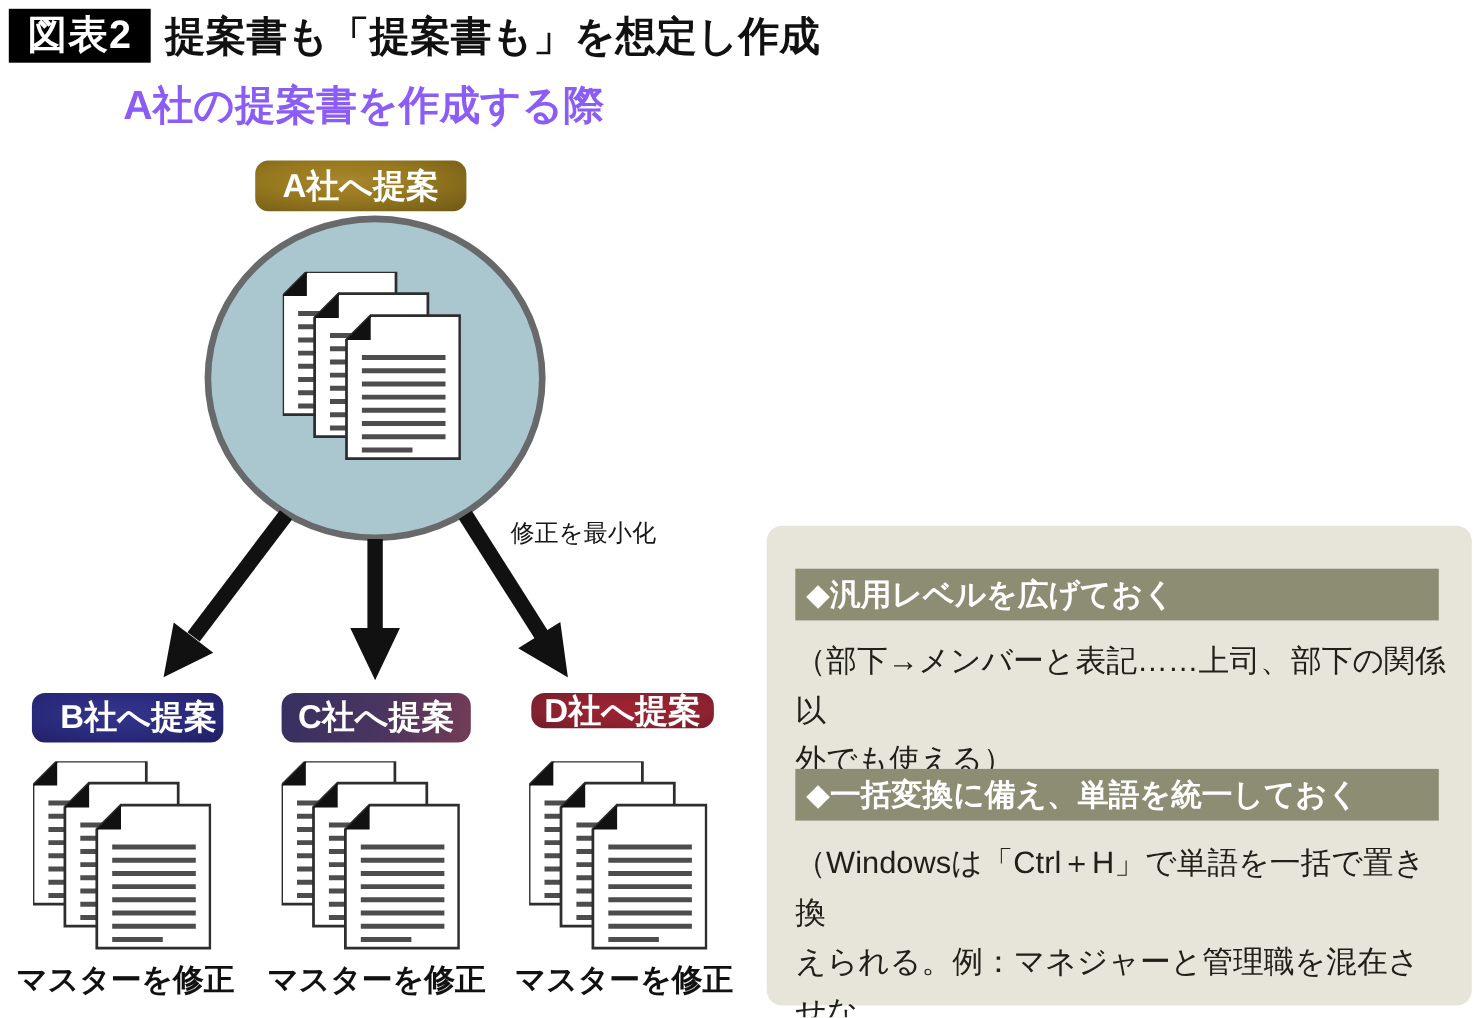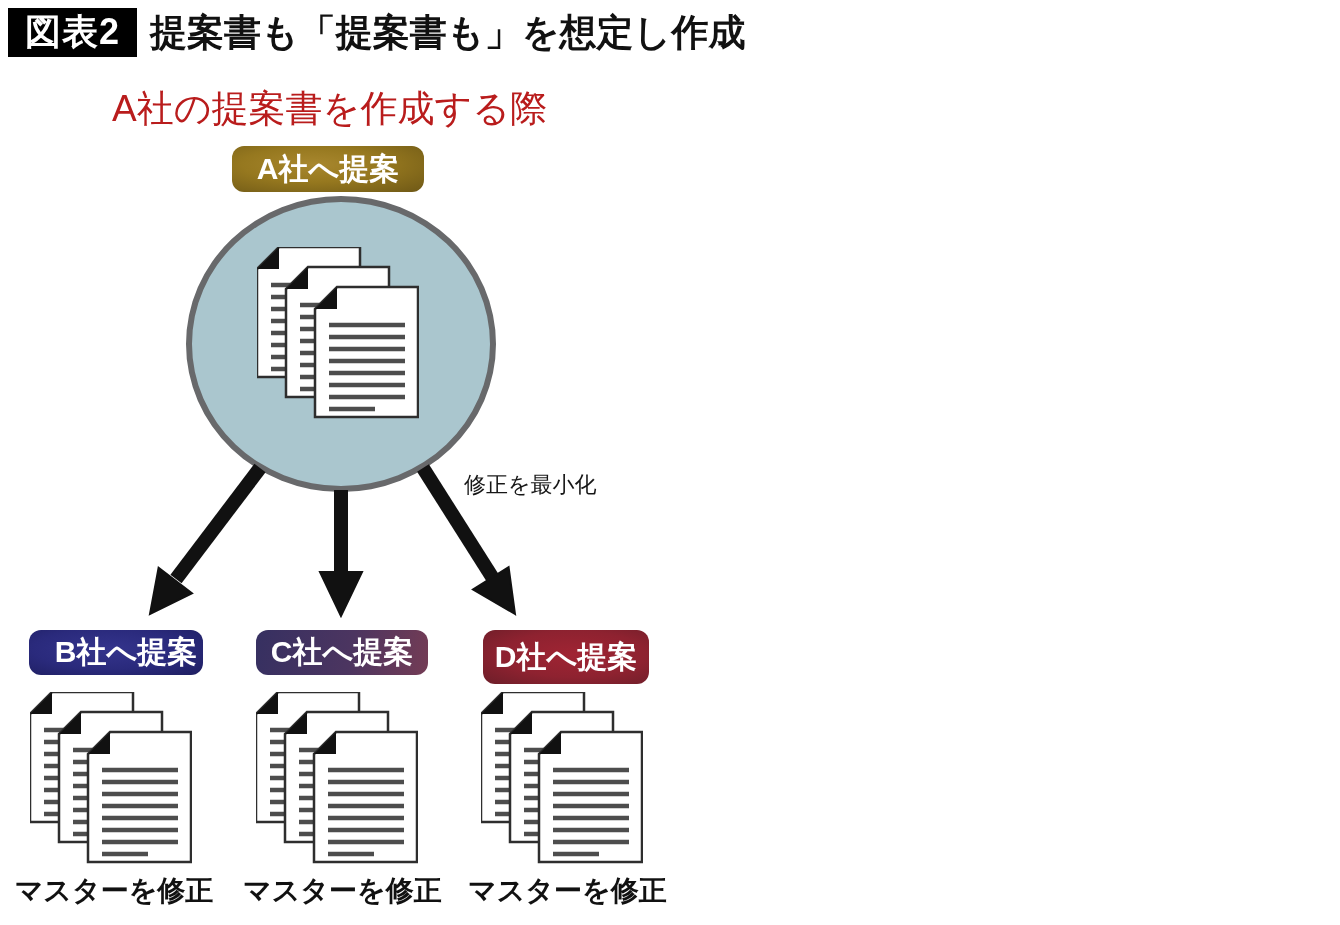--- a/index.html
+++ b/index.html
@@ -25,22 +25,22 @@
     display: flex; align-items: center; justify-content: center;
     letter-spacing: 1px;
   }
   .title {
     left: 150px; top: 8px; height: 49px;
     display: flex; align-items: center;
     font-size: 37px; font-weight: bold; color: #111;
     letter-spacing: 0px; white-space: nowrap;
   }
   .subtitle {
-    left: 112px; top: 84px;
-    font-size: 37px; font-weight: normal; color: #b91c1c;
+    left: 112px; top: 71px;
+    font-size: 37px; font-weight: bold; color: #8b5cf6;
     white-space: nowrap;
   }
 
   
   .badge {
     display: flex; align-items: center; justify-content: center;
     color: #ffffff; font-weight: bold; font-size: 30px;
     border-radius: 12px; white-space: nowrap;
   }
   .badge-a {
@@ -51,21 +51,21 @@
   .badge-b {
     left: 29px; top: 630px; width: 174px; height: 45px;
     background: radial-gradient(ellipse at 45% 42%, #34348c 0%, #2a2a7c 55%, #1e1e60 100%);
     padding-left: 20px;
   }
   .badge-c {
     left: 256px; top: 630px; width: 172px; height: 45px;
     background: linear-gradient(100deg, #363061 0%, #4c3560 55%, #743c55 100%);
   }
   .badge-d {
-    left: 483px; top: 630px; width: 166px; height: 54px;
+    left: 483px; top: 630px; width: 166px; height: 32px;
     background: radial-gradient(ellipse at 55% 45%, #a02433 0%, #8e2230 55%, #6c1e29 100%);
   }
   .master-circle {
     left: 186px; top: 196px; width: 310px; height: 296px;
     background: #aac6ce;
     border: 6px solid #68696b;
     border-radius: 50%;
     z-index: 1;
   }
   .doc-stack { z-index: 2; }
@@ -177,14 +177,23 @@
       <use href="#doc-stack"></use>
     </svg>
   <svg class="abs doc-stack" style="left:481px; top:692px;" width="162" height="172" viewBox="0 0 162 172">
       <use href="#doc-stack"></use>
     </svg>
 
   <div class="abs caption cap-b">マスターを修正</div>
   <div class="abs caption cap-c">マスターを修正</div>
   <div class="abs caption cap-d">マスターを修正</div>
 
+  <div class="abs info-panel">
+    <div class="panel-bar bar-1">◆汎用レベルを広げておく</div>
+    <div class="panel-body body-1">（部下→メンバーと表記……上司、部下の関係以
+外でも使える）</div>
+    <div class="panel-bar bar-2">◆一括変換に備え、単語を統一しておく</div>
+    <div class="panel-body body-2">（Windowsは「Ctrl＋H」で単語を一括で置き換
+えられる。例：マネジャーと管理職を混在させな
+いなど）</div>
+  </div>
 
 </div>
 
 </body></html>

